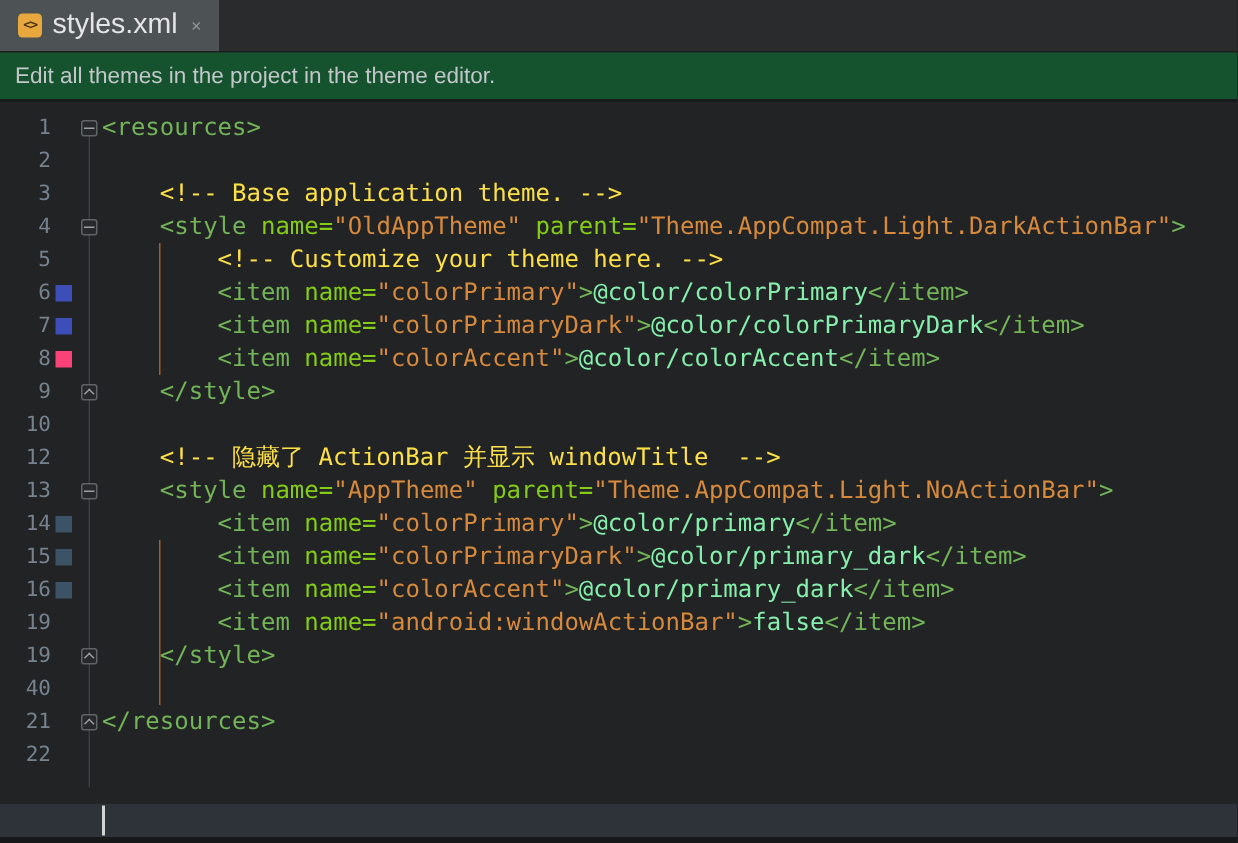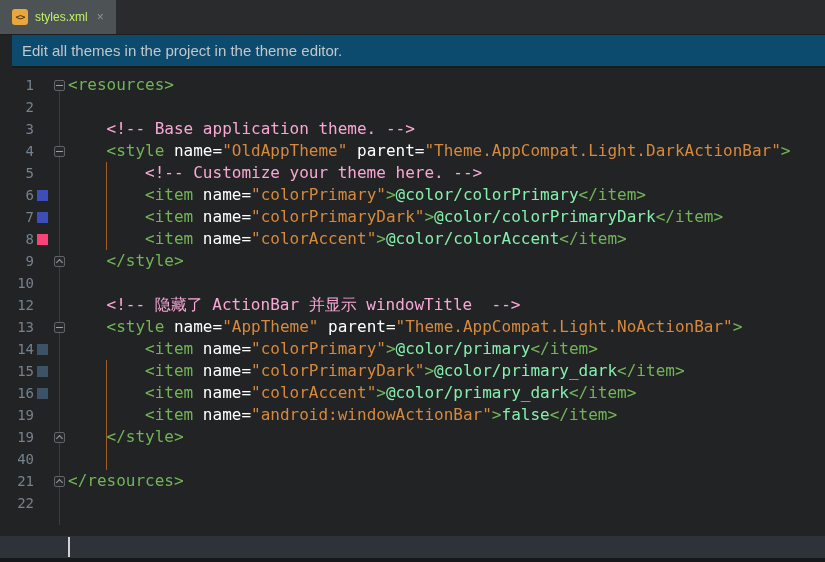--- a/index.html
+++ b/index.html
@@ -4,48 +4,48 @@
 <style>
   * { box-sizing: border-box; margin: 0; padding: 0; }
   body { width: 825px; height: 562px; background: #212325; font-family: "Liberation Sans", sans-serif; }
   .app { width: 825px; height: 562px; display: flex; flex-direction: column; overflow: hidden; }
 
   
   .tabbar { height: 35px; background: #292B2D; border-bottom: 1px solid #1D1E20; display: flex; align-items: stretch; flex: 0 0 35px; }
   .tab { background: #4D5254; display: flex; align-items: center; gap: 7px; padding: 0 12px; cursor: default; }
   .file-icon { width: 16px; height: 16px; background: #E9A83E; border-radius: 3px; display: flex; align-items: center; justify-content: center;
                color: #4A3413; font: bold 9px "DejaVu Sans Mono", monospace; letter-spacing: -1px; }
-  .tab-label { color: #bef264; font-size: 12px; }
+  .tab-label { color: #e5e5e5; font-size: 19px; }
   .tab-close { color: #8E9497; font-size: 12px; line-height: 1; padding-left: 2px; }
 
   
-  .notify { height: 33px; flex: 0 0 33px; background: #0c4a6e; border-bottom: 2px solid #191A1C; display: flex; align-items: center;
-            padding: 0 10px; color: #C3C7CA; font-size: 15px; margin-left: 12px; }
+  .notify { height: 33px; flex: 0 0 33px; background: #14532d; border-bottom: 2px solid #191A1C; display: flex; align-items: center;
+            padding: 0 10px; color: #C3C7CA; font-size: 15px; }
 
   
   .editor { position: relative; flex: 1 1 auto; background: #212325; overflow: hidden;
             font: 16px/22px "DejaVu Sans Mono", "DejaVu Sans", monospace; }
   .lines { position: relative; z-index: 1; padding-top: 6px; }
   .line { display: flex; height: 22px; }
   .gutter { flex: 0 0 68px; display: flex; }
   .lnum { width: 34px; text-align: right; color: #76828D; font-size: 14px; line-height: 22px; }
   .gslot { width: 17px; display: flex; align-items: center; justify-content: center; }
   .swatch { width: 11px; height: 11px; display: block; }
   .fold { width: 11px; height: 11px; border: 1px solid #5F6467; border-radius: 2px; position: relative; background: #26282A; display: block; }
   .fold.open::after { content: ""; position: absolute; left: 1px; right: 1px; top: 4px; border-top: 1px solid #9A9FA2; }
   .fold.end::after { content: ""; position: absolute; left: 2px; top: 3px; width: 4px; height: 4px;
                      border-left: 1px solid #9A9FA2; border-top: 1px solid #9A9FA2; transform: rotate(45deg); }
   .code { margin: 0; white-space: pre; font: inherit; color: #D2D6DA; }
 
   
   .tag  { color: #72B457; text-align: center; }
-  .attr { color: #ffffff; }
+  .attr { color: #84cc16; }
   .str  { color: #D7893C; }
   .txt  { color: #86efac; }
-  .com  { color: #f9a8d4; }
+  .com  { color: #fde047; }
 
   
   .cur-line { position: absolute; left: 0; right: 0; height: 22px; background: #2D3339; z-index: 0; }
   .caret { position: absolute; width: 2px; height: 20px; background: #D2D2D2; z-index: 2; }
   .guide { position: absolute; width: 1px; background: #A35E26; z-index: 0; }
   .foldline { position: absolute; width: 1px; background: #3A3E41; z-index: 0; }
   .bottom-strip { position: absolute; left: 0; right: 0; bottom: 0; height: 4px; background: #17181A; z-index: 3; }
 </style>
 </head>
 <body>

